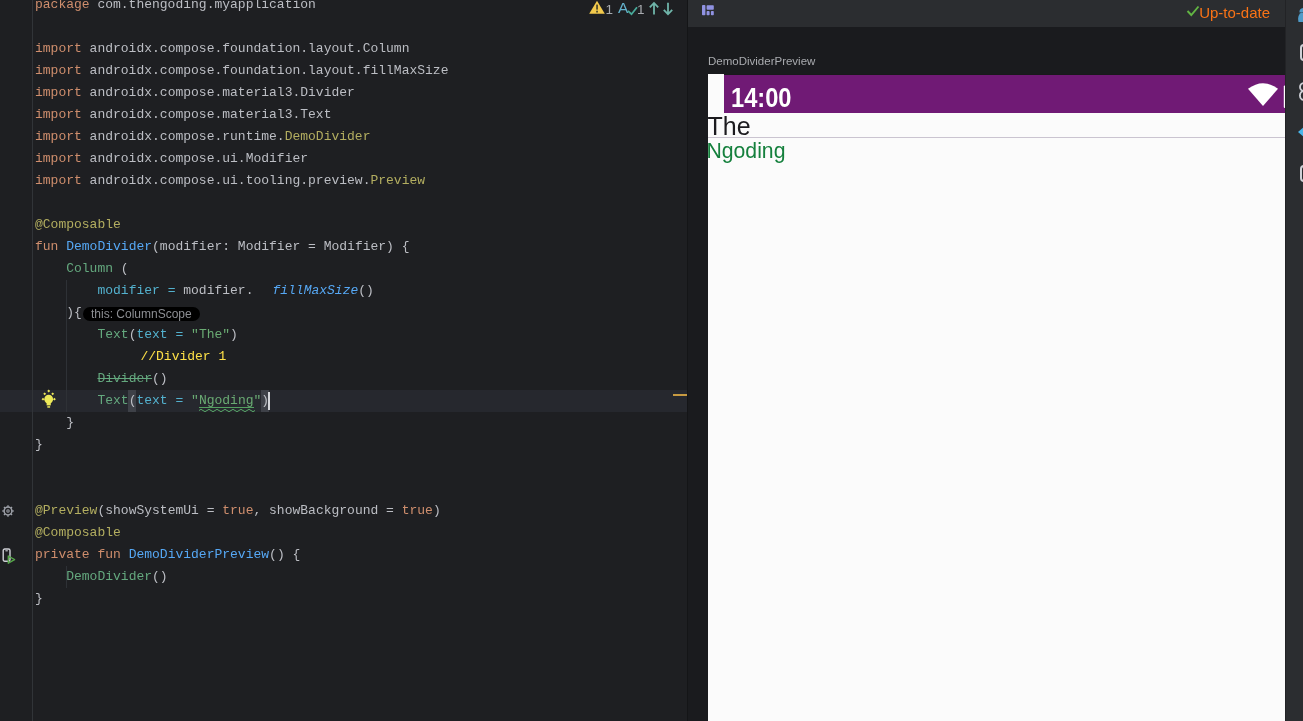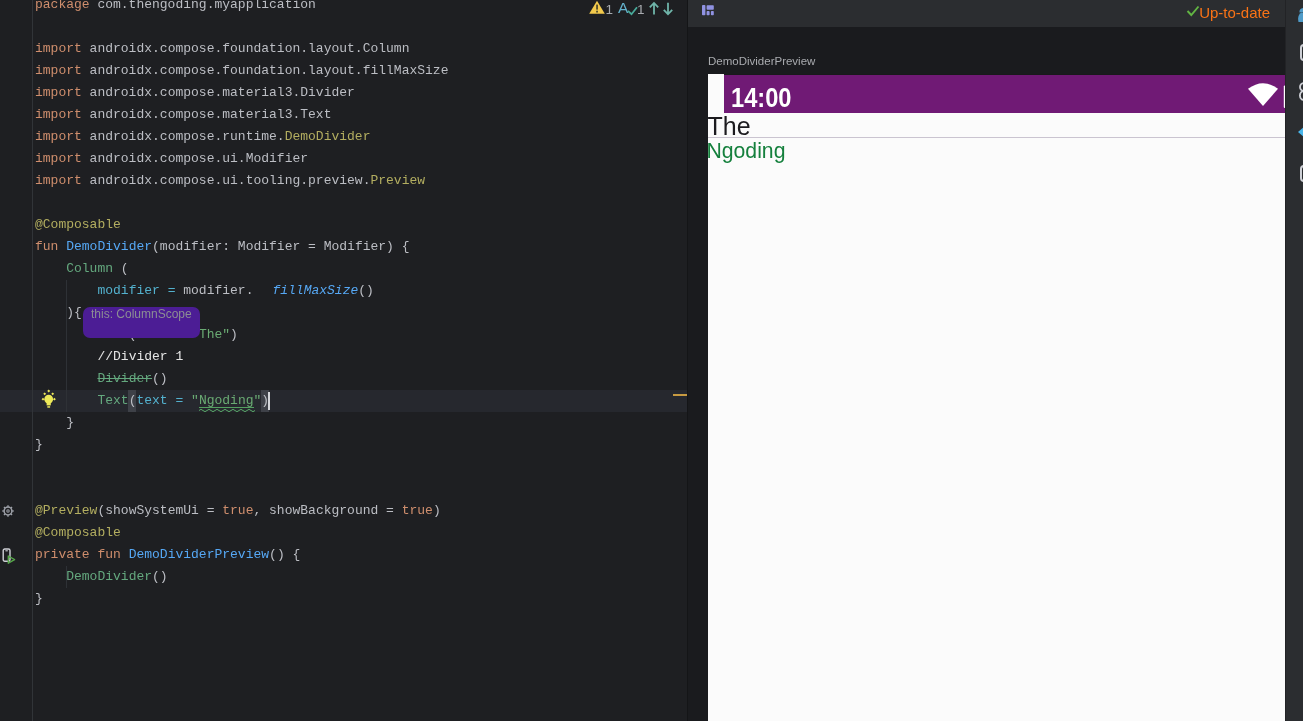--- a/index.html
+++ b/index.html
@@ -13,25 +13,25 @@
   #gutterline { position:absolute; left:32px; top:0; width:1px; height:721px; background:#313438; }
   .iguide { position:absolute; width:1px; background:#2E3136; }
   #code { position:absolute; left:35px; top:-6.5px; font-family:"Liberation Mono", monospace;
           font-size:13px; line-height:22px; color:#BCBEC4; white-space:pre; font-variant-ligatures:none; }
   .k   { color:#CF8E6D; }
   .ann { color:#B3AE60; }
   .fn  { color:#56A8F5; }
   .call{ color:#64A87E; }
   .na  { color:#53B1CE; }
   .str { color:#6AAB73; }
-  .cmt { color:#e5e5e5; }
+  .cmt { color:#fde047;margin-left:43px; }
   .dep { color:#64A87E; text-decoration:line-through; }
   .ext { color:#56A8F5; font-style:italic;margin-left:19px; }
   .bm  { }
-  #pill { position:absolute; left:83px; top:306.8px; height:31px; background:#4c1d95;
+  #pill { position:absolute; left:83px; top:306.8px; height:14px; background:#000000;
           border-radius:7px; color:#8C8E93; font-size:12px; line-height:14.5px; padding:0 8px; }
   #caret { position:absolute; left:268.3px; top:391.5px; width:1.8px; height:18px; background:#D4D6DA; }
   #uline { position:absolute; left:199px; top:407px; width:54.5px; height:1px; background:#53A060; }
   #stripe-mark { position:absolute; left:672.5px; top:393.8px; width:14px; height:2.6px; background:#C79A41; }
   
   #toolbar { position:absolute; left:688px; top:0; width:597px; height:27px; background:#2B2D30; }
   #canvas  { position:absolute; left:688px; top:27px; width:597px; height:694px; background:#1A1B1E; }
   #divsplit{ position:absolute; left:687px; top:0; width:1px; height:721px; background:#141517; }
   #uptodate { position:absolute; right:15px; top:3.5px; color:#f97316; font-size:15px; }
   #pvlabel { position:absolute; left:20px; top:28px; color:#A9ABAF; font-size:11.5px; }

